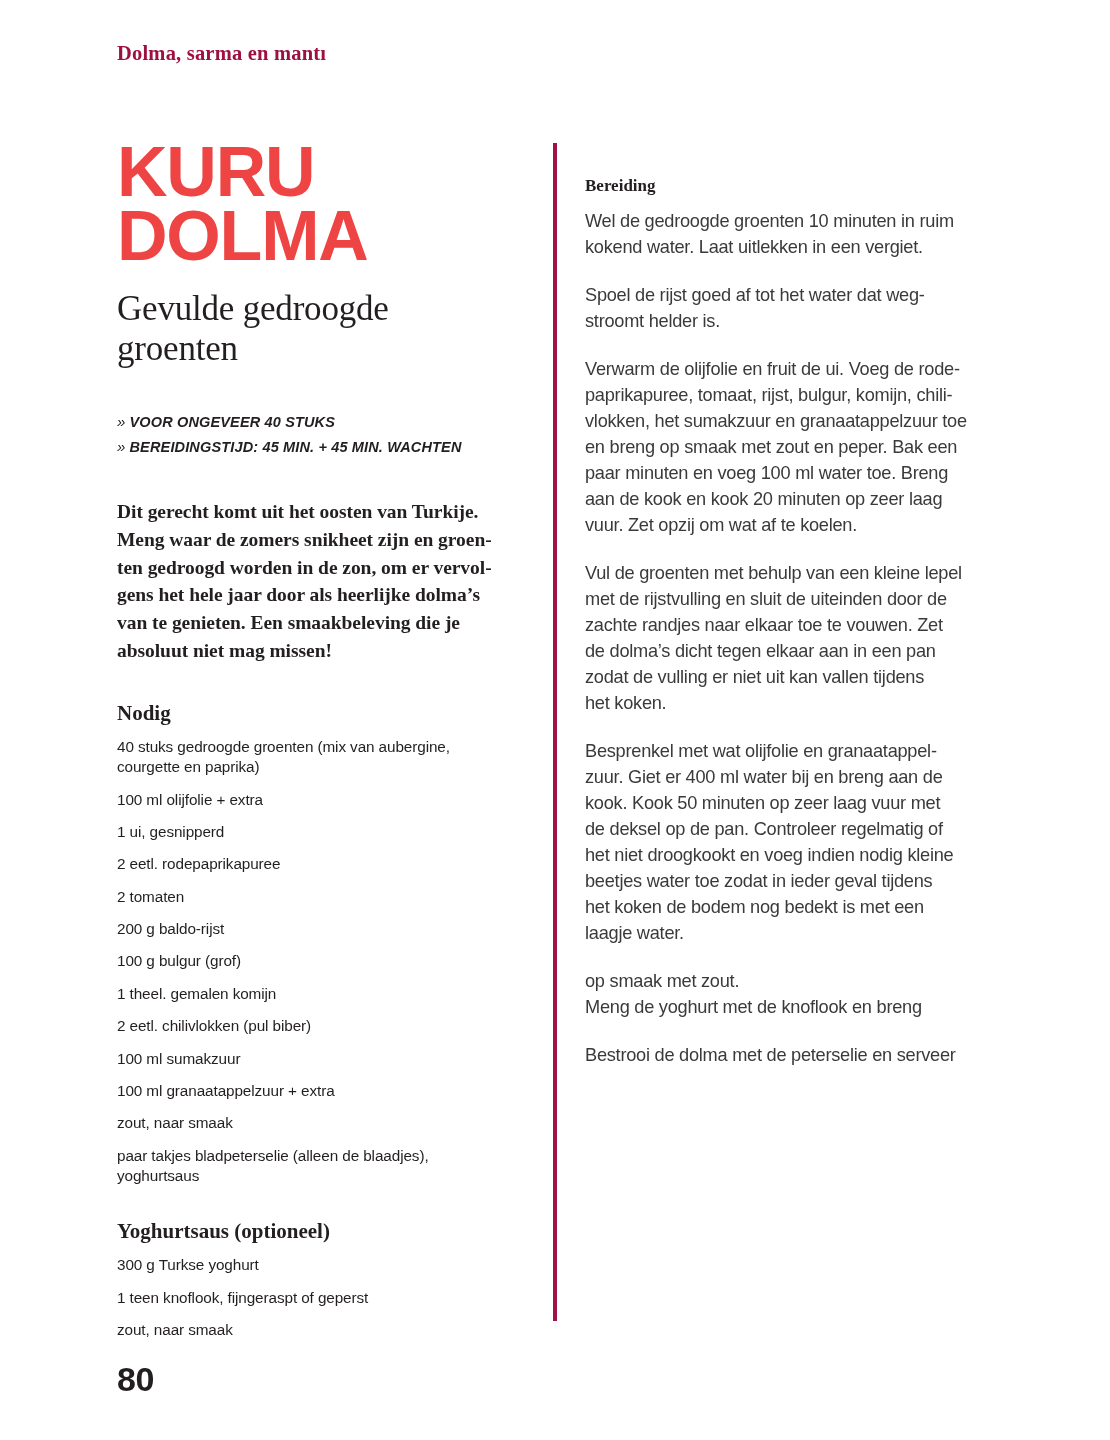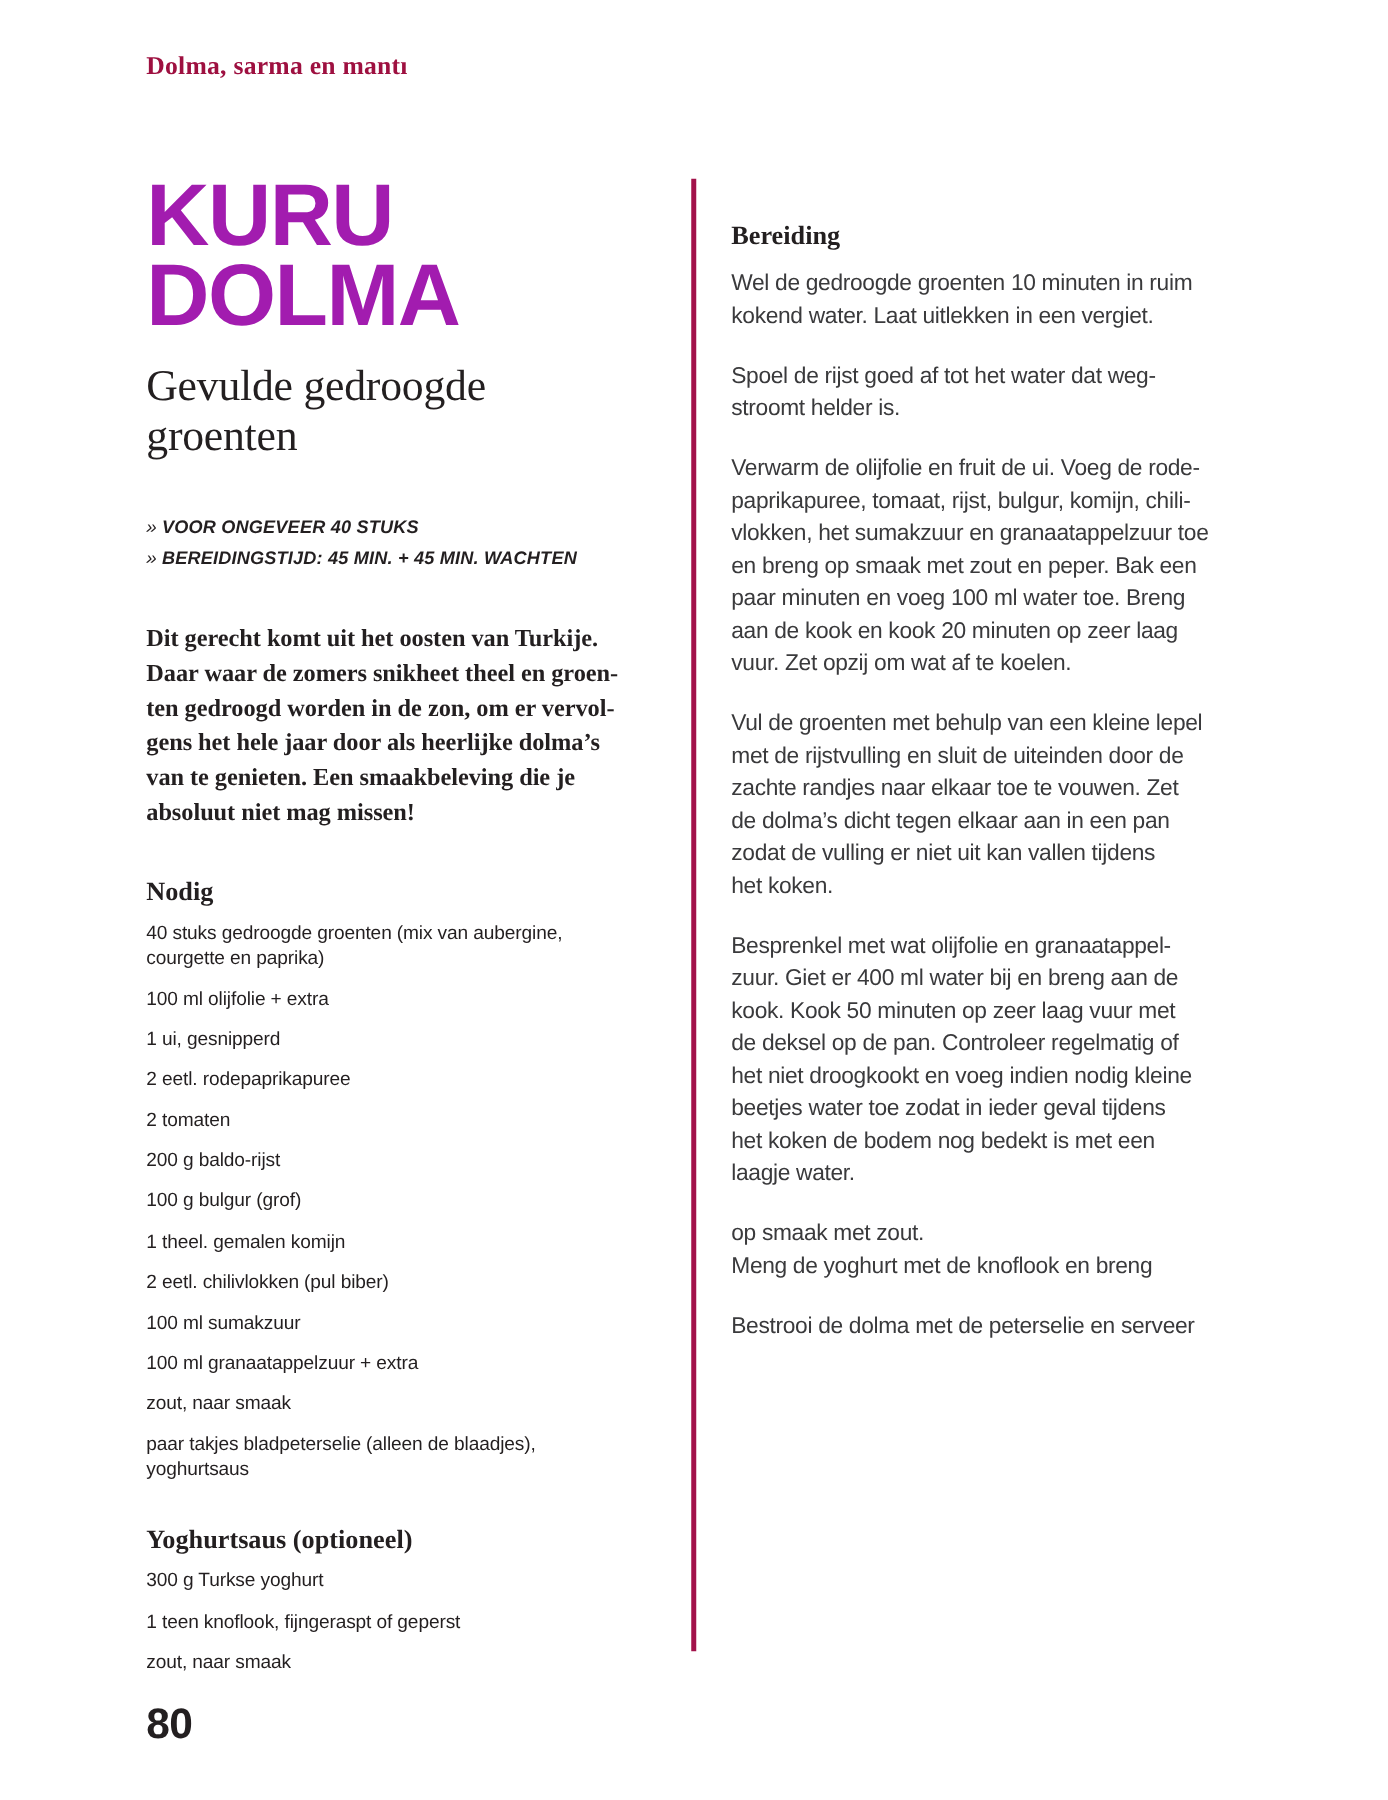--- a/index.html
+++ b/index.html
@@ -59,21 +59,21 @@
     width: 405px;
   }
 
   
   .recipe-title {
     font-family: "Liberation Sans", sans-serif;
     font-weight: bold;
     font-size: 70px;
     line-height: 0.92;
     letter-spacing: -1.2px;
-    color: #a21caf;
+    color: #ef4444;
     margin: 0;
     text-transform: uppercase;
   }
   .recipe-title .line {
     display: block;
   }
 
   .recipe-subtitle {
     font-family: "Liberation Serif", serif;
     font-weight: normal;
@@ -139,21 +139,21 @@
     letter-spacing: -0.1px;
     color: #231f20;
     margin-bottom: 12px;
   }
   .ing-item .line { display: block; }
 
   
   .prep-heading {
     font-family: "Liberation Serif", serif;
     font-weight: bold;
-    font-size: 21px;
+    font-size: 17px;
     color: #231f20;
     margin: 0 0 12px 0;
   }
   .prep-par {
     font-family: "Liberation Sans", sans-serif;
     font-weight: normal;
     font-size: 18.2px;
     line-height: 1.43;
     letter-spacing: -0.25px;
     color: #3a3a3c;
@@ -196,21 +196,21 @@
       <div class="meta-line">
         <span class="guillemet">»</span><span>VOOR ONGEVEER 40 STUKS</span>
       </div>
       <div class="meta-line">
         <span class="guillemet">»</span><span>BEREIDINGSTIJD: 45 MIN. + 45 MIN. WACHTEN</span>
       </div>
     </div>
 
     <div class="intro">
       <span class="line">Dit gerecht komt uit het oosten van Turkije.</span>
-      <span class="line">Daar waar de zomers snikheet theel en groen-</span>
+      <span class="line">Meng waar de zomers snikheet zijn en groen-</span>
       <span class="line">ten gedroogd worden in de zon, om er vervol-</span>
       <span class="line">gens het hele jaar door als heerlijke dolma’s</span>
       <span class="line">van te genieten. Een smaakbeleving die je</span>
       <span class="line">absoluut niet mag missen!</span>
     </div>
 
     <div class="ing-block">
       <h3 class="section-heading">Nodig</h3>
 
       <div class="ing-item">

